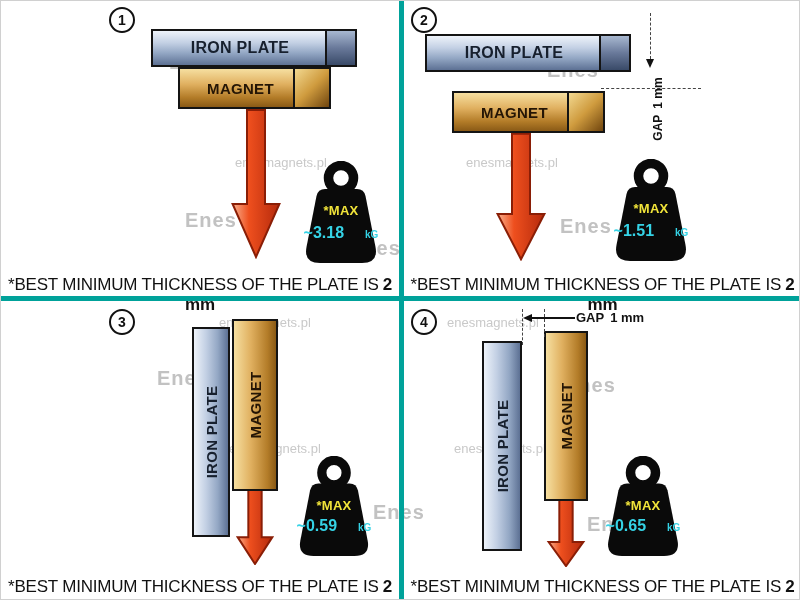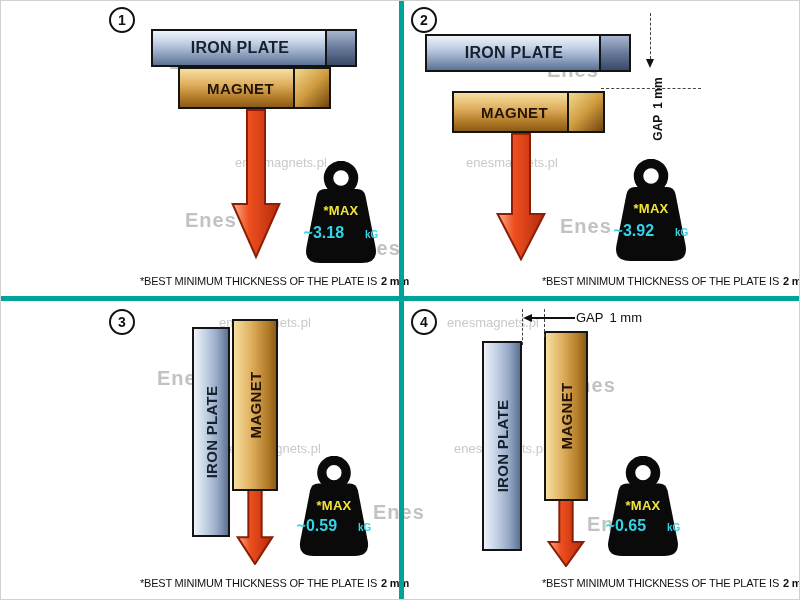--- a/index.html
+++ b/index.html
@@ -55,37 +55,37 @@
   
   .kb { position:absolute; z-index:3; }
   .kb svg { position:absolute; left:0; top:0; width:100%; height:100%; }
   .kb-max { position:absolute; top:40%; left:0; width:100%; text-align:center;
             color:#f2e53a; font-weight:bold; font-size:13px; letter-spacing:0.3px; }
   .kb-val { position:absolute; top:59%; left:0; width:100%; text-align:center;
             color:#35d3e6; font-weight:bold; font-size:16px; }
   .kb-val .unit { font-size:10px; margin-left:21px; }
 
   .footnote {
-    position:absolute; left:10px; width:100%; text-align:right;
-    font-size:11px; letter-spacing:-0.2px; color:#111; z-index:3;
+    position:absolute; left:0; width:100%; text-align:center;
+    font-size:17px; letter-spacing:-0.2px; color:#111; z-index:3;
   }
   .footnote .fn-bold { font-weight:bold; margin-left:4px; }
 
   
   .dim-vdash { position:absolute; border-left:1px dashed #444; z-index:3; }
   .dim-hdash { position:absolute; border-top:1px dashed #444; z-index:3; }
   .dim-solid { position:absolute; border-top:2px solid #111; z-index:3; }
   .arr-down { position:absolute; width:0; height:0; z-index:3;
     border-left:4px solid transparent; border-right:4px solid transparent; border-top:9px solid #111; }
   .arr-left { position:absolute; width:0; height:0; z-index:3;
     border-top:4px solid transparent; border-bottom:4px solid transparent; border-right:9px solid #111; }
   .gap-v { position:absolute; z-index:3; }
   .gap-v .inner { position:absolute; left:50%; top:50%; transform:translate(-50%,-50%) rotate(-90deg);
     white-space:nowrap; font-size:12px; font-weight:bold; color:#111; }
-  .gap-h { position:absolute; z-index:3; white-space:nowrap; font-size:13px; font-weight:normal; color:#111; }
+  .gap-h { position:absolute; z-index:3; white-space:nowrap; font-size:13px; font-weight:bold; color:#111; }
   .gap-h .gv, .gap-v .gv { margin-left:6px; }
 
   
   .wm-url { position:absolute; color:#c9c9c9; font-size:13px; z-index:0; white-space:nowrap; }
   .wm-logo { position:absolute; color:#c2c2c2; font-size:20px; font-weight:bold; letter-spacing:1px; z-index:0; }
 </style>
 </head>
 <body>
 
 <div id="canvas">
@@ -177,21 +177,21 @@
       </svg>
     </div>
 
     <div class="kb" style="left:207px;top:158px;width:80px;height:106px">
       <svg viewBox="0 0 80 106" preserveAspectRatio="none">
         <circle cx="40" cy="17" r="12.5" fill="none" stroke="#0a0a0a" stroke-width="9.5"></circle>
         <path d="M24 28 L56 28 Q63 28 64.5 35 L74.5 86 Q77.5 102 61 102 L19 102 Q2.5 102 5.5 86 L15.5 35 Q17 28 24 28 Z" fill="#0a0a0a"></path>
       </svg>
       <div class="kb-max">*MAX</div>
       <div class="kb-val">
-        <span>~3.92</span><span class="unit">kG</span>
+        <span>~1.51</span><span class="unit">kG</span>
       </div>
     </div>
 
     <div class="footnote" style="top:274px">
       <span>*BEST MINIMUM THICKNESS OF THE PLATE IS</span><span class="fn-bold">2 mm</span>
     </div>
   </div>
 
   <div class="quadrant" style="left:0;top:300px;width:398px;height:300px">
     <span class="wm-url" style="left:218px;top:14px">enesmagnets.pl</span>

